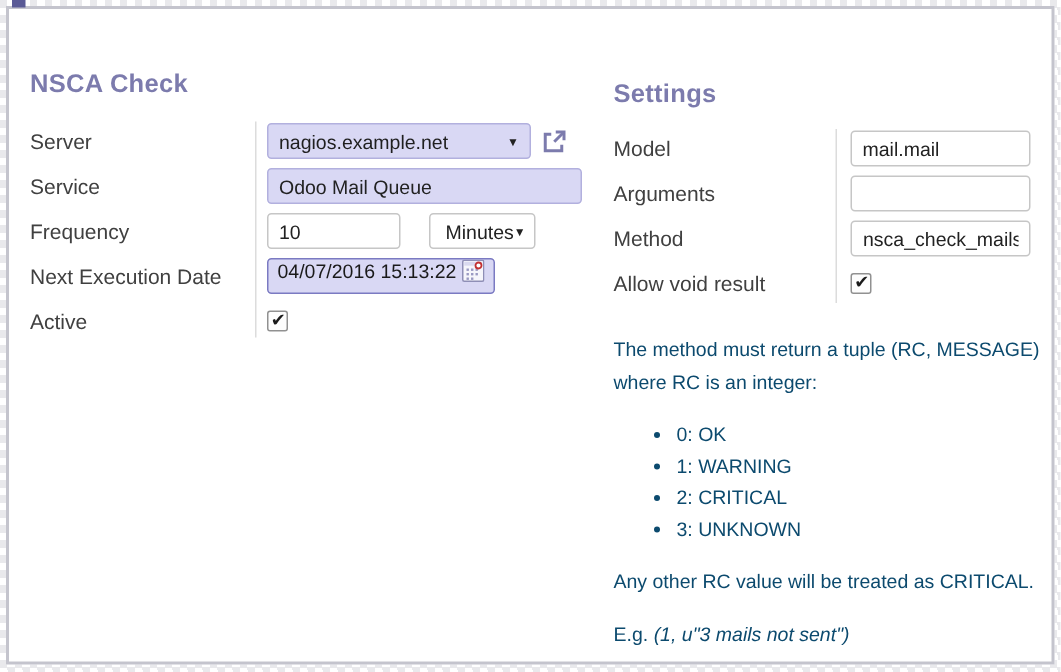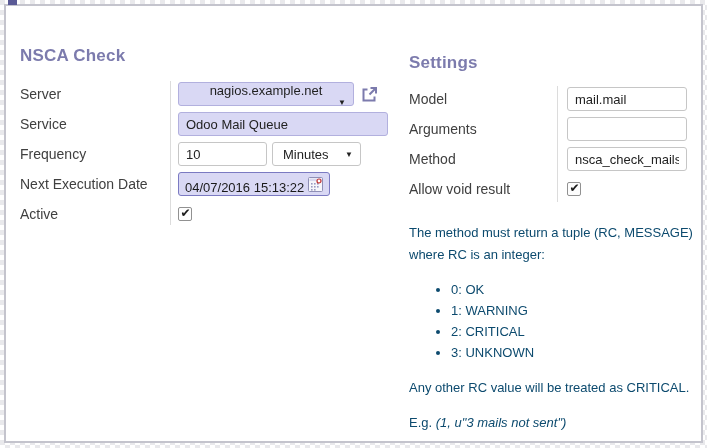--- a/index.html
+++ b/index.html
@@ -36,46 +36,46 @@
     width:150px; flex:0 0 auto; font-size:14px; font-weight:normal; color:#404040;
   }
   .col-right .row .lbl { width:148px; }
   .fieldzone { display:flex; align-items:center; margin-left:8px; }
   .col-right .fieldzone { margin-left:10px; }
 
   
   .lav {
     background:#d9d8f4; border:1px solid #b2b0de; border-radius:3px;
     height:24px; display:flex; align-items:center;
-    font-size:13px; color:#1f1f1f; padding:0 7px;flex-direction:column;
+    font-size:13px; color:#1f1f1f; padding:0 7px;
   }
   .select-widget { cursor:pointer; }
   .select-widget .arrow { margin-left:auto; font-size:8px; color:#222; padding-left:6px; }
 
   input.txt {
     height:24px; border:1px solid #c6c6c6; border-radius:3px; background:#fff;
     font-family:"Liberation Sans", sans-serif; font-size:13px; color:#222; padding:0 7px;
   }
   input.txt.lavender { background:#d9d8f4; border-color:#b2b0de; }
   .w-num { width:89px; }
   .w-right { width:120px; }
 
   .unit-select {
-    width:89px; height:24px; margin-left:5px; background:#fff;
+    width:71px; height:24px; margin-left:19px; background:#fff;
     border:1px solid #c6c6c6; border-radius:3px;
     display:flex; align-items:center; font-size:13px; color:#222; padding:0 7px 0 10px; cursor:pointer;
   }
   .unit-select .arrow { margin-left:auto; font-size:8px; color:#222; }
 
   .server-select { width:176px; }
   .service-input { width:210px; }
 
   .date-widget {
     width:152px; background:#d9d8f4; border:1px solid #7b7ac2; border-radius:3px;
-    height:24px; display:flex; align-items:flex-end; font-size:13px; color:#1a1a1a;
+    height:24px; display:flex; align-items:flex-start; font-size:13px; color:#1a1a1a;
     padding:0 4px 0 6px;
   }
   .date-widget .cal { margin-left:4px; flex:0 0 auto; cursor:pointer; }
 
   .ext-link { margin-left:6px; display:inline-flex; cursor:pointer; }
 
   .checkbox {
     width:14px; height:14px; background:#fdfdfd; border:1px solid #919191; border-radius:2px;
     display:inline-flex; align-items:center; justify-content:center; cursor:pointer;
   }

